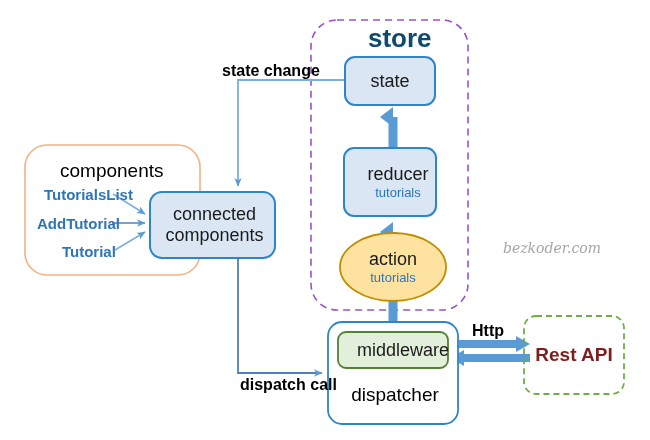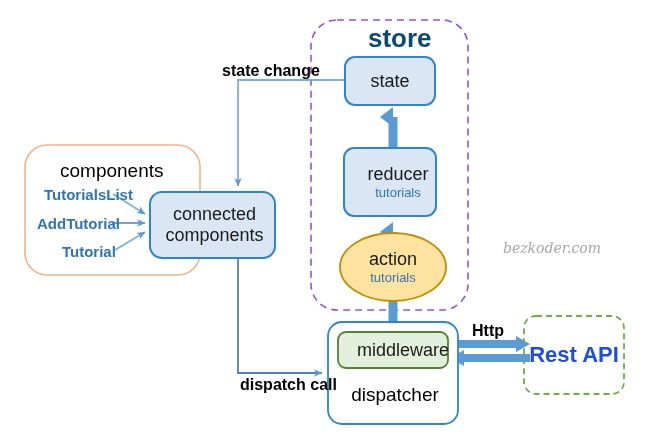--- a/index.html
+++ b/index.html
@@ -50,22 +50,22 @@
     font-size: 15px;
     color: #2e75b6;
     font-weight: bold;
   }
   .store-title {
     font-size: 26px;
     color: #0c4a6e;
     font-weight: bold;
   }
   .server-text {
-    font-size: 22px;
-    color: #1d4ed8;
+    font-size: 19px;
+    color: #7f1d1d;
     font-weight: bold;
     text-align: center;
     line-height: 1.2;
   }
   .watermark {
     font-size: 14px;
     color: #a6a6a6;
     font-style: italic;
     font-family: "DejaVu Serif", serif;
     text-align: center;

